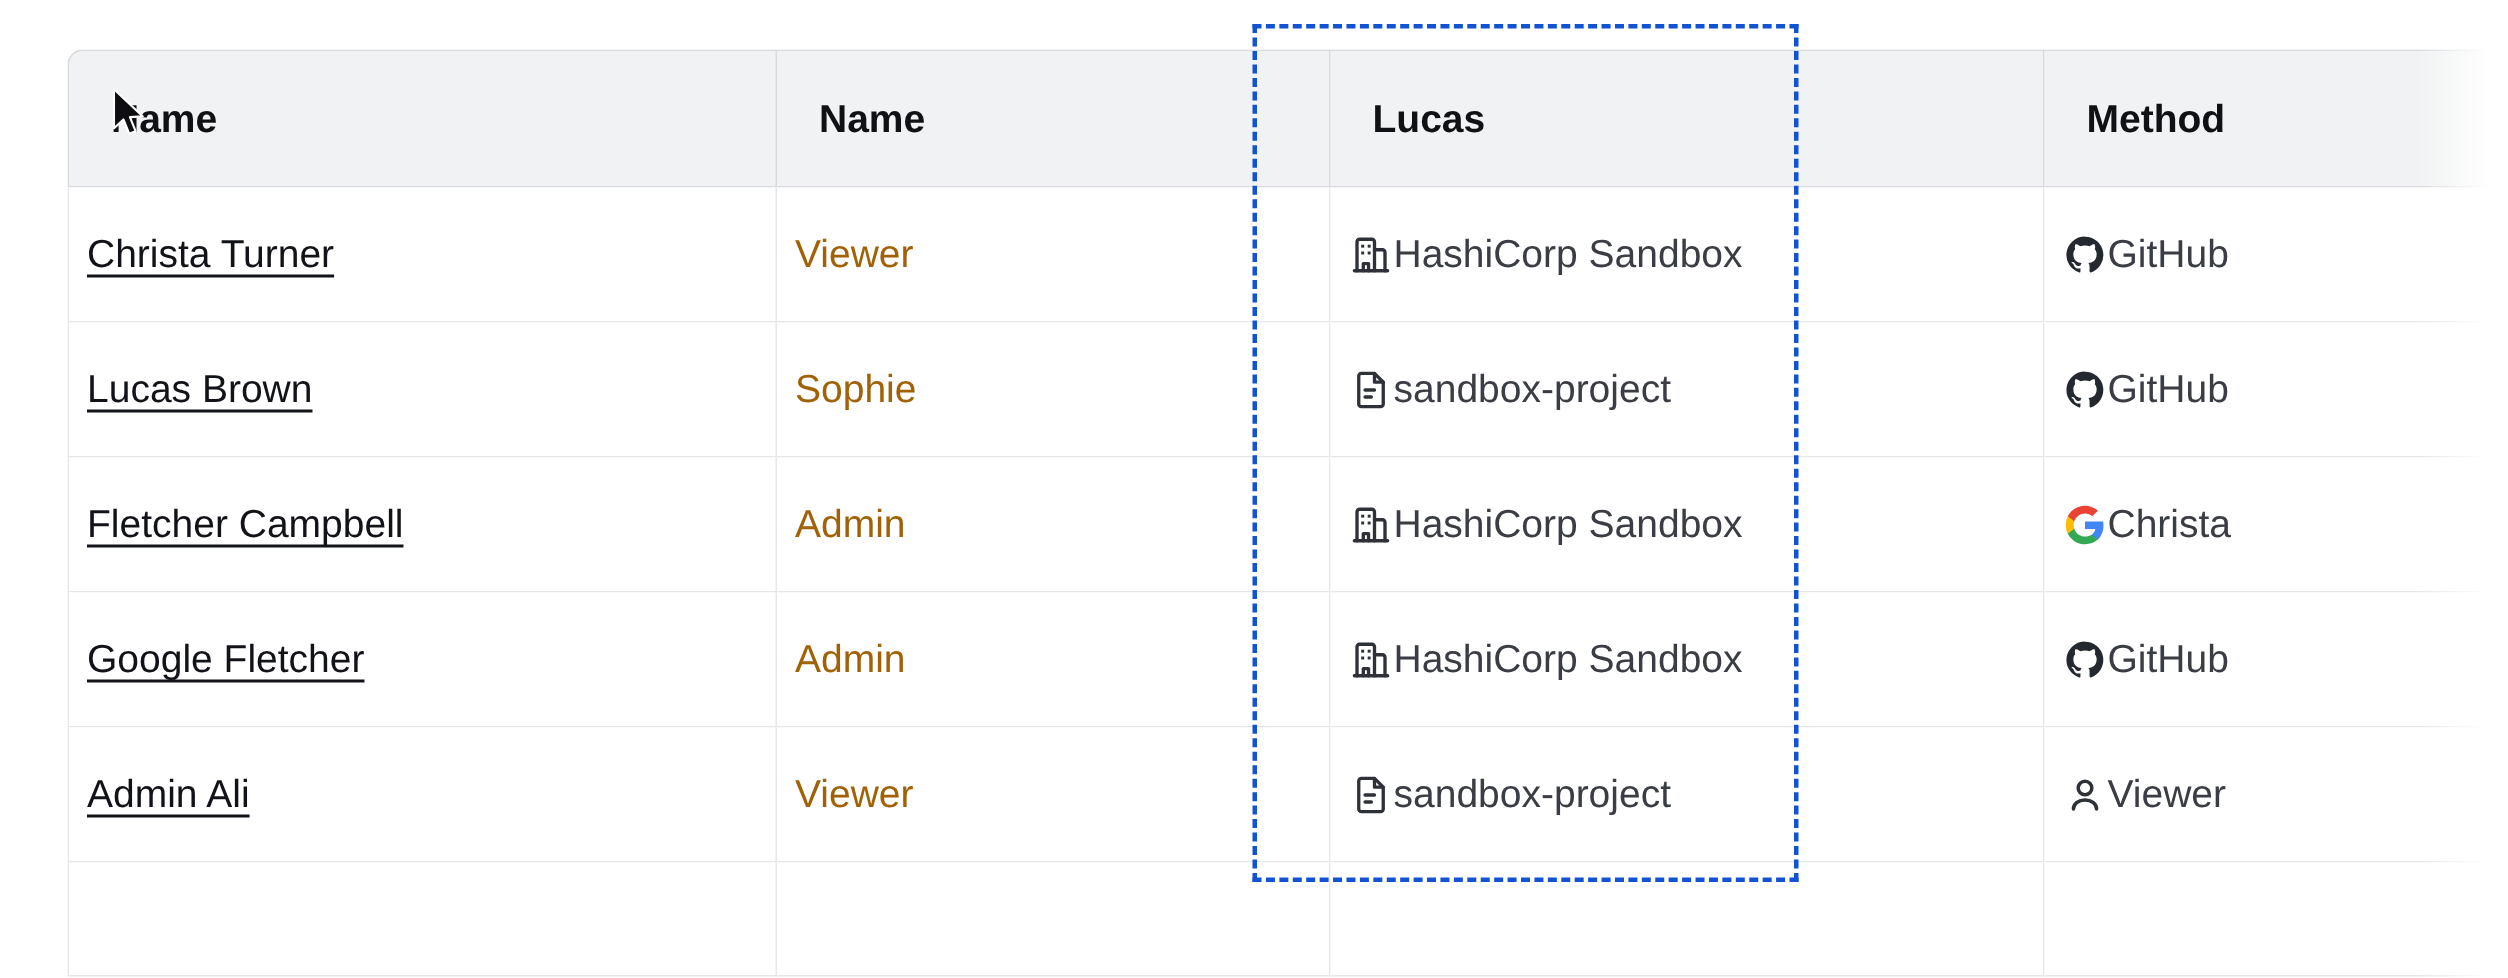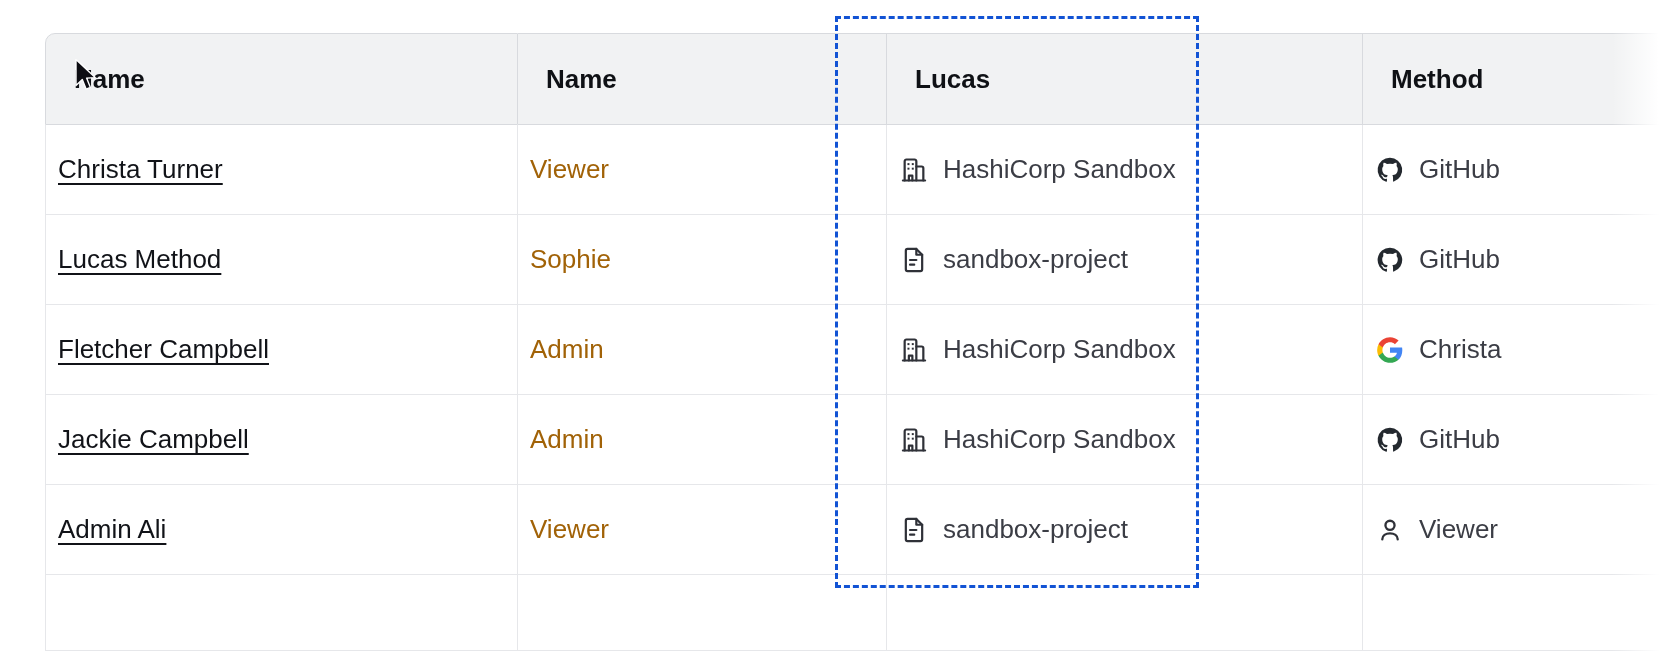--- a/index.html
+++ b/index.html
@@ -92,21 +92,21 @@
     text-decoration-thickness: 2px;
     cursor: pointer;
   }
 
   .role-text { color: #a16207; margin-top: 24px; }
 
   
   .icon-cell {
     display: flex;
     align-items: center;
-    gap: 14px;
+    gap: 0;
   }
   .icon-cell .label { color: #3b3d45; font-size: 26px; }
   .icon-box {
     width: 30px;
     height: 30px;
     flex: 0 0 30px;
     display: flex;
     align-items: center;
     justify-content: center;
   }
@@ -201,21 +201,21 @@
                   <path d="M12 1.5A10.5 10.5 0 0 0 8.68 22c.52.1.71-.23.71-.5v-1.9c-2.9.63-3.52-1.38-3.52-1.38-.48-1.2-1.16-1.53-1.16-1.53-.95-.65.07-.63.07-.63 1.05.07 1.6 1.08 1.6 1.08.93 1.6 2.45 1.14 3.05.87.1-.68.37-1.14.66-1.4-2.32-.27-4.76-1.16-4.76-5.15 0-1.14.4-2.07 1.07-2.8-.1-.27-.46-1.33.1-2.77 0 0 .88-.28 2.88 1.07a9.9 9.9 0 0 1 5.24 0c2-1.35 2.87-1.07 2.87-1.07.57 1.44.21 2.5.1 2.77.67.73 1.07 1.66 1.07 2.8 0 4-2.44 4.88-4.77 5.14.38.33.72.97.72 1.95v2.9c0 .28.19.61.72.5A10.5 10.5 0 0 0 12 1.5z"></path>
                 </svg>
               </span>
               <span class="label">GitHub</span>
             </div>
           </td>
         </tr>
 
         <tr>
           <td>
-            <span class="name-link">Lucas Method</span>
+            <span class="name-link">Lucas Brown</span>
           </td>
           <td>
             <span class="role-text">Sophie</span>
           </td>
           <td>
             <div class="icon-cell">
               <span class="icon-box">
                 <svg width="28" height="28" viewBox="0 0 24 24" fill="none" stroke="#2f3138" stroke-width="1.9" stroke-linecap="round" stroke-linejoin="round">
                   <path d="M14 2.5H6.5A1.5 1.5 0 0 0 5 4v16a1.5 1.5 0 0 0 1.5 1.5h11A1.5 1.5 0 0 0 19 20V7.5z"></path>
                   <path d="M14 2.5V7.5H19"></path>
@@ -272,21 +272,21 @@
                   <path fill="#ea4335" d="M24 10.75c3.23 0 6.13 1.11 8.41 3.29l6.31-6.31C34.91 4.18 29.93 2 24 2 15.4 2 7.96 6.93 4.34 14.12l7.35 5.7c1.73-5.2 6.58-9.07 12.31-9.07z"></path>
                 </svg>
               </span>
               <span class="label">Christa</span>
             </div>
           </td>
         </tr>
 
         <tr>
           <td>
-            <span class="name-link">Jackie Campbell</span>
+            <span class="name-link">Google Fletcher</span>
           </td>
           <td>
             <span class="role-text">Admin</span>
           </td>
           <td>
             <div class="icon-cell">
               <span class="icon-box">
                 <svg width="28" height="28" viewBox="0 0 24 24" fill="none" stroke="#2f3138" stroke-width="1.9" stroke-linecap="round" stroke-linejoin="round">
                   <path d="M4 21V4.5A1.5 1.5 0 0 1 5.5 3h7A1.5 1.5 0 0 1 14 4.5V21"></path>
                   <path d="M14 9h4.5A1.5 1.5 0 0 1 20 10.5V21"></path>

